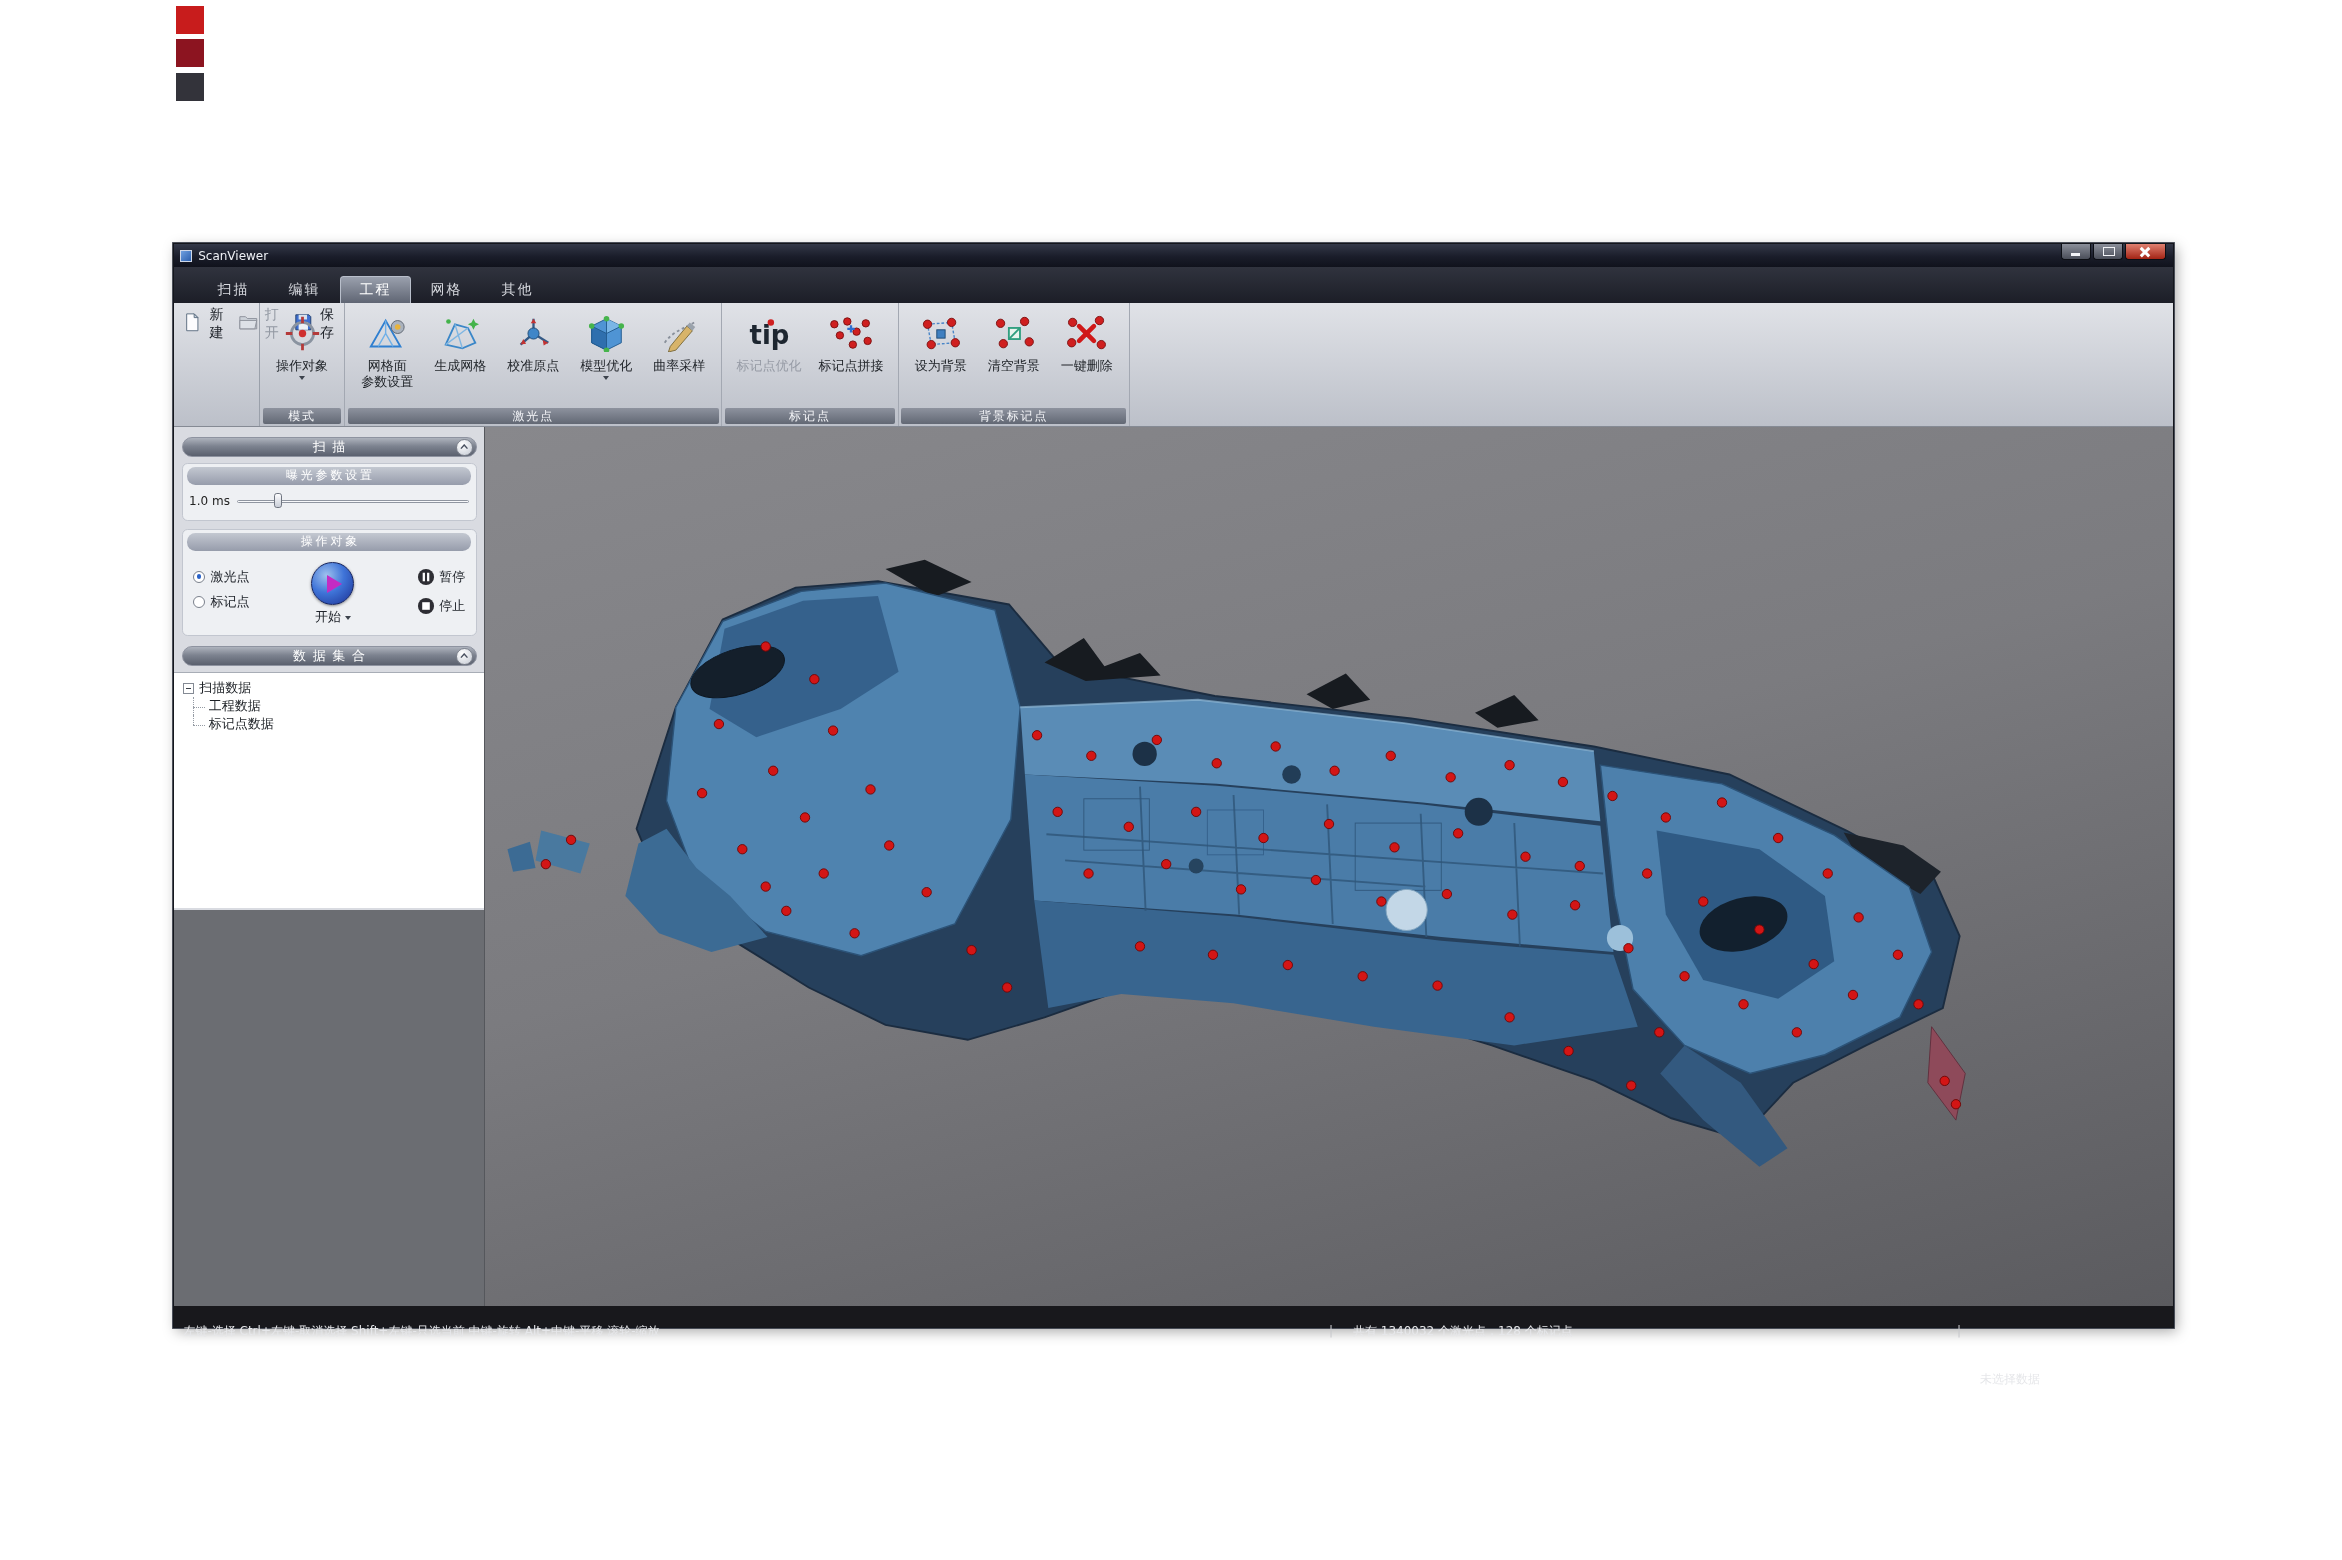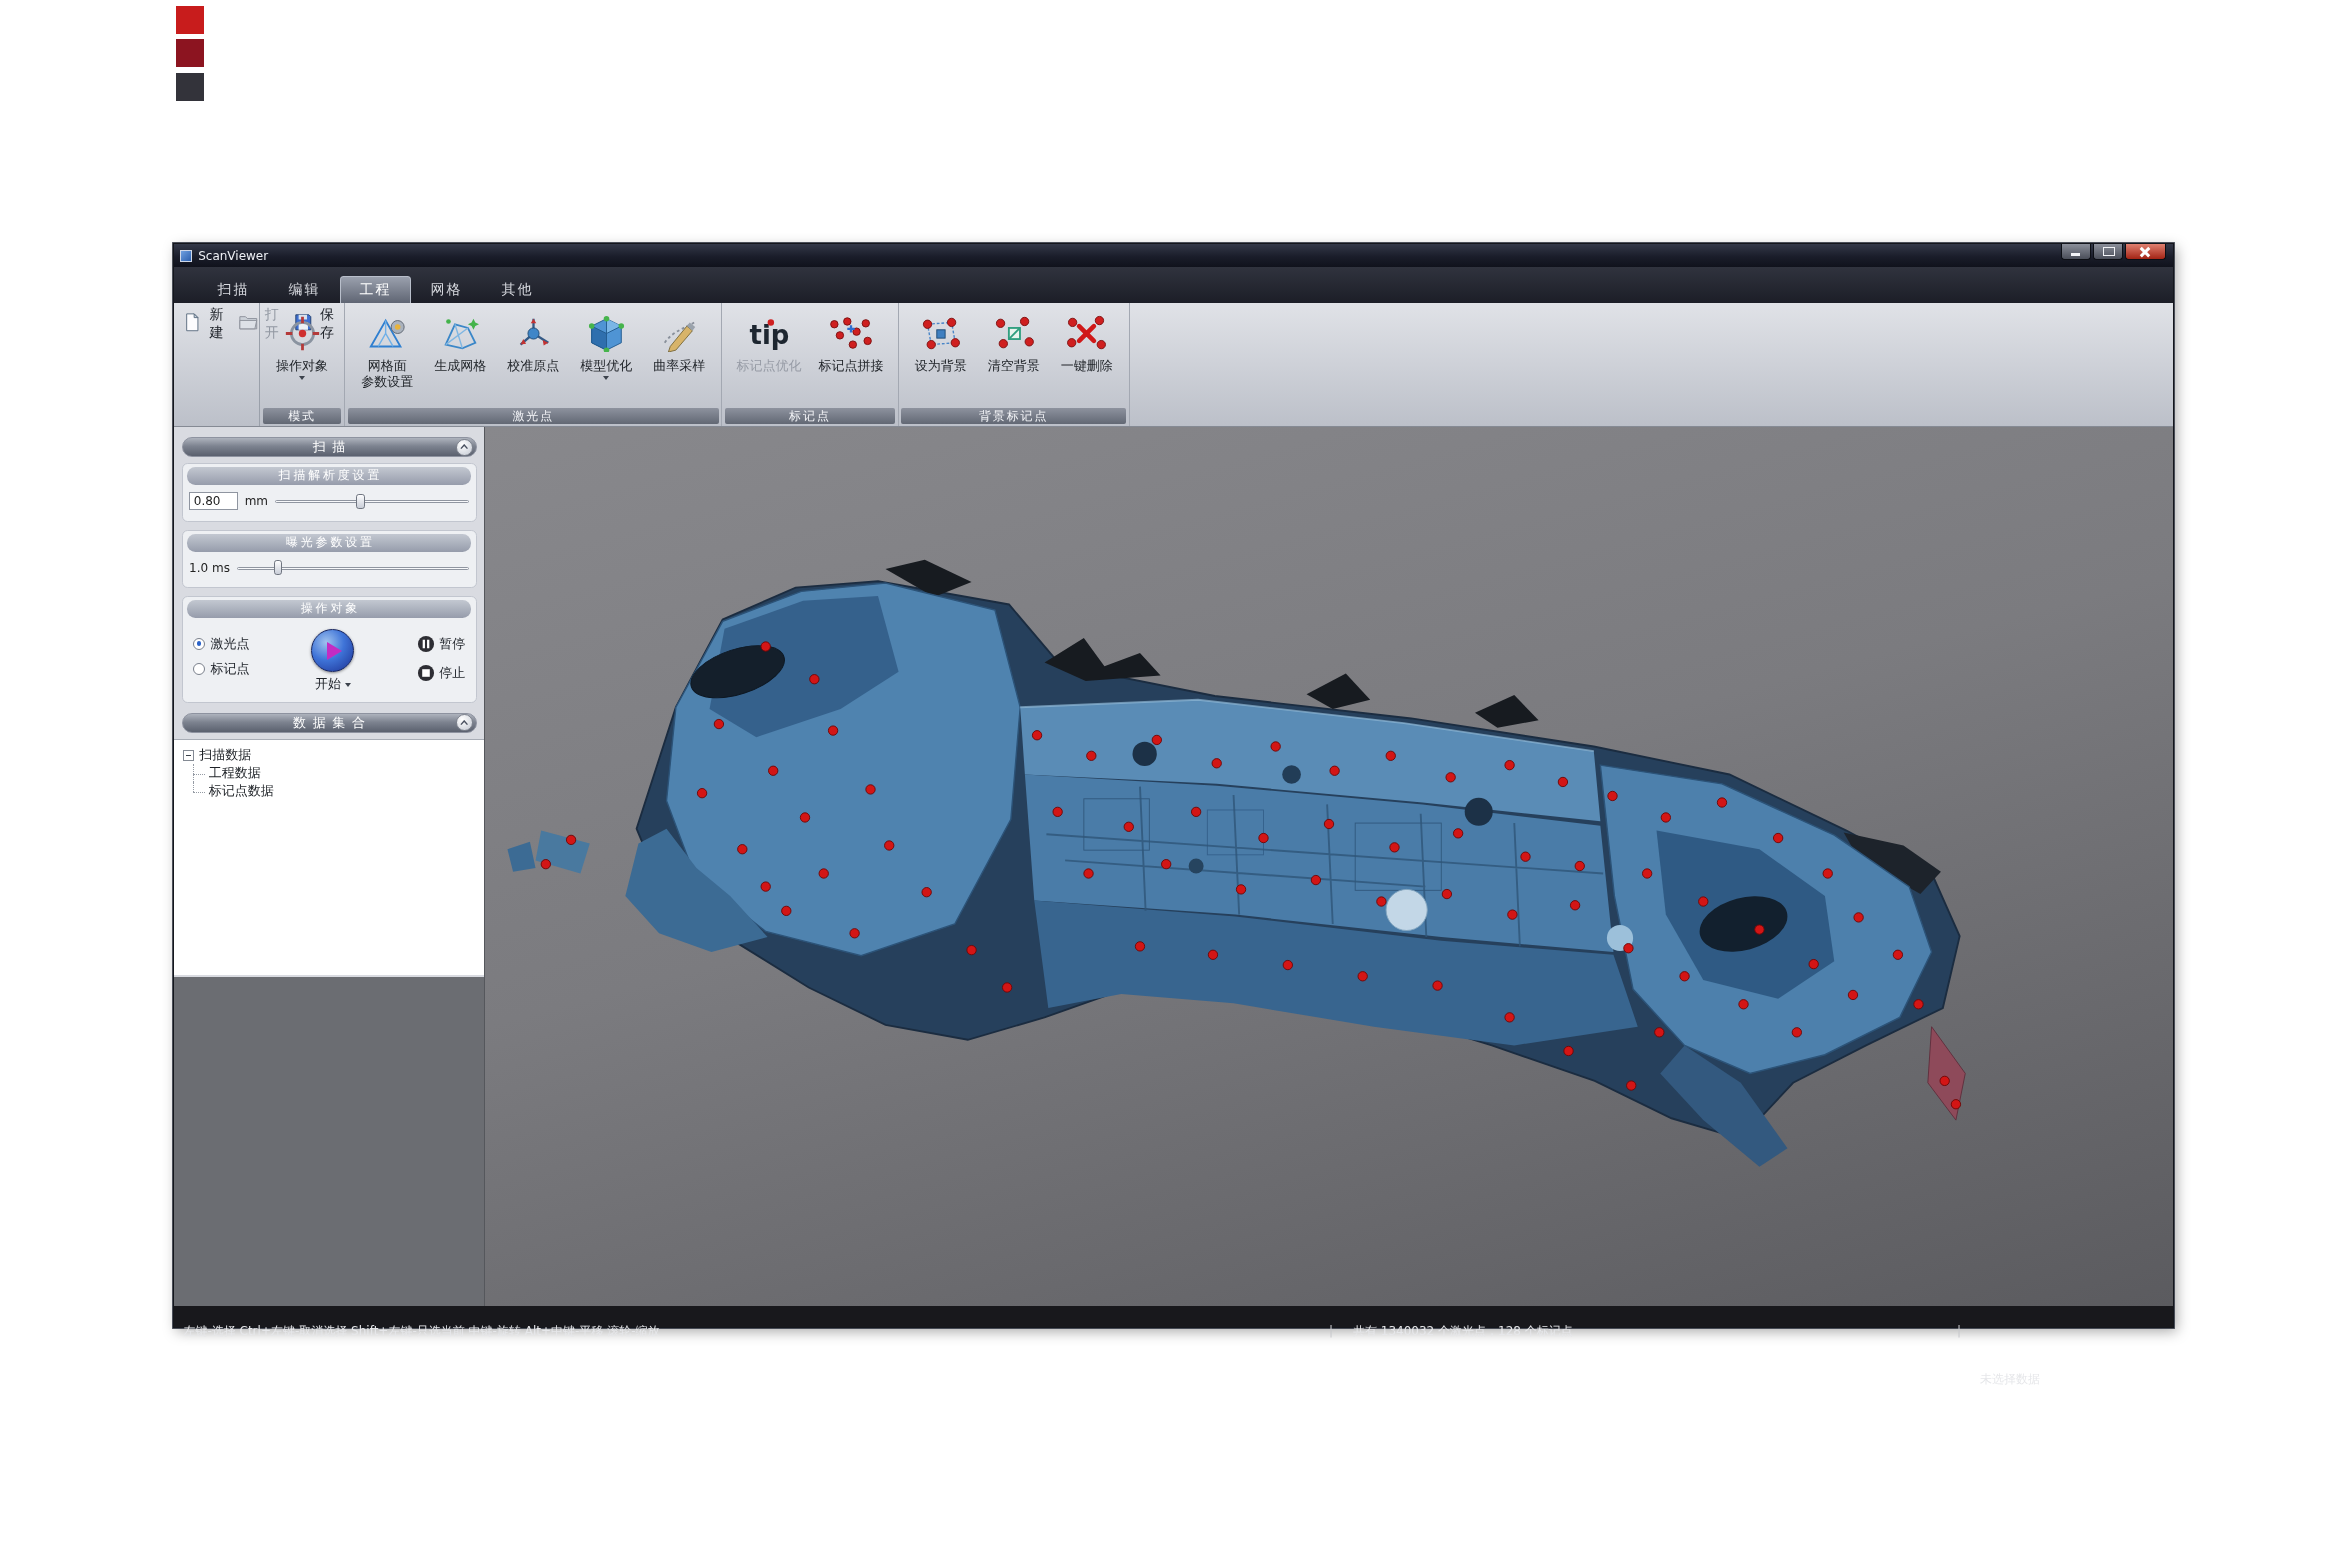--- a/index.html
+++ b/index.html
@@ -372,31 +372,20 @@
 
           <div class="panel-header">
             <span>扫描</span>
             <span class="collapse-btn">
               <svg width="8.4" height="5.6" viewBox="0 0 9 6">
                   <path d="M1 5 L4.5 1 L8 5" stroke="#4a5160" stroke-width="1.5" fill="none"></path>
                 </svg>
             </span>
           </div>
 
-          <div class="group-box">
-            <div class="group-title">扫描解析度设置</div>
-            <div class="res-row">
-              <input class="res-input" value="0.80" style="">
-              <span class="unit">mm</span>
-              <div class="slider">
-                <div class="track"></div>
-                <div class="thumb" style="left:42%"></div>
-              </div>
-            </div>
-          </div>
 
           <div class="group-box">
             <div class="group-title">曝光参数设置</div>
             <div class="res-row">
               <span class="unit">1.0 ms</span>
               <div class="slider">
                 <div class="track"></div>
                 <div class="thumb" style="left:16%"></div>
               </div>
             </div>

